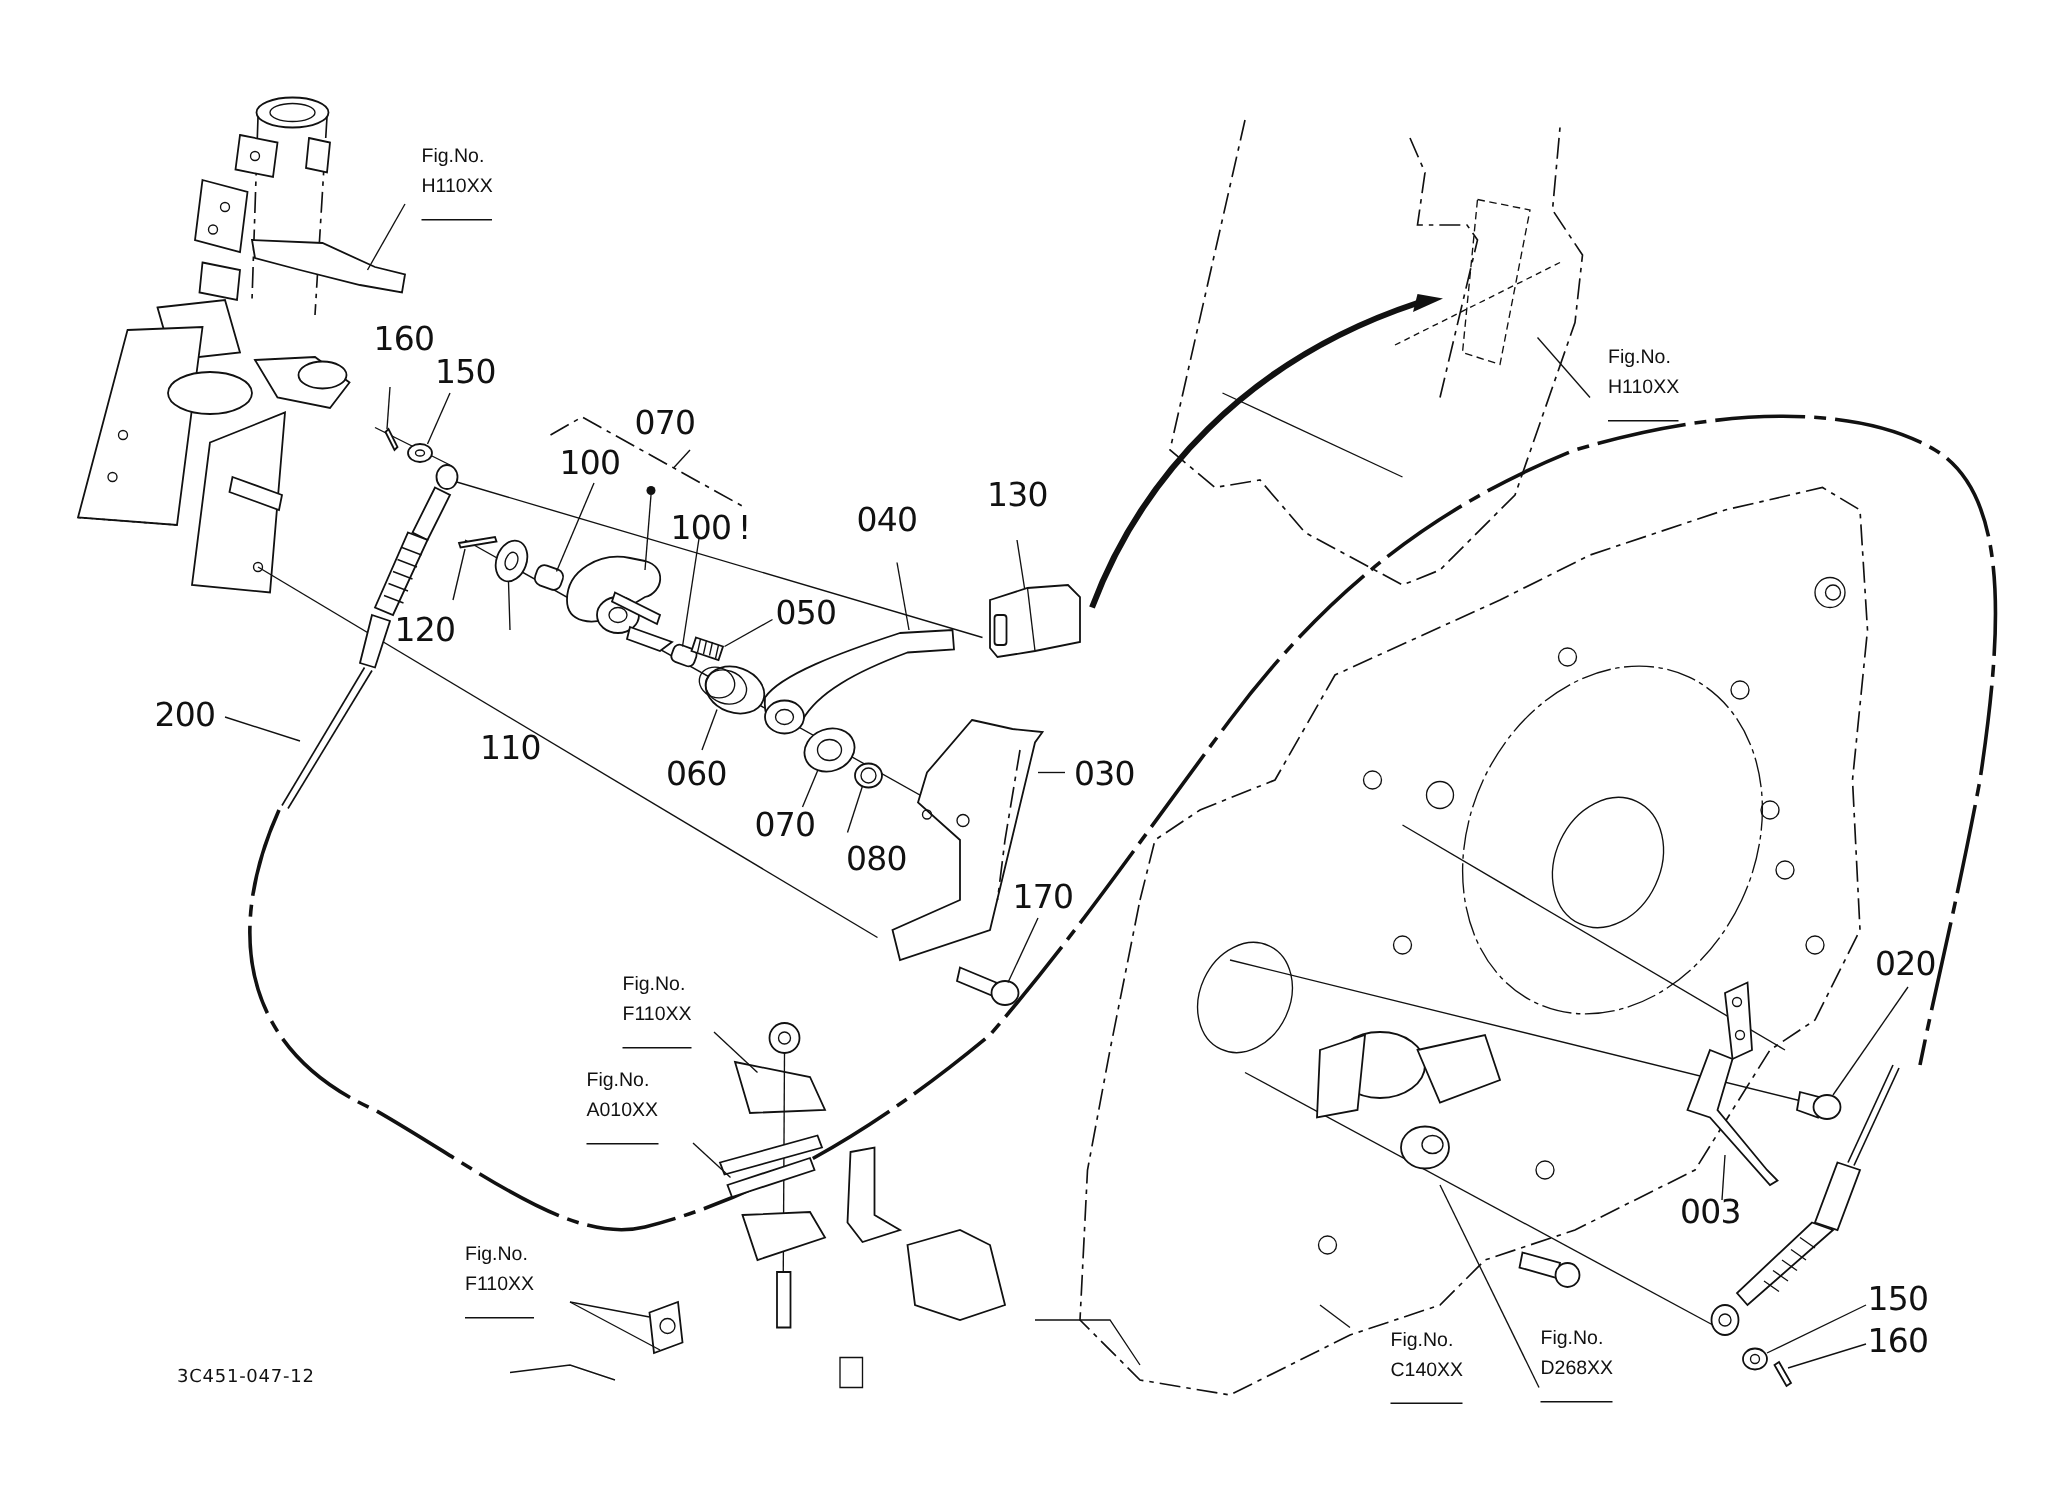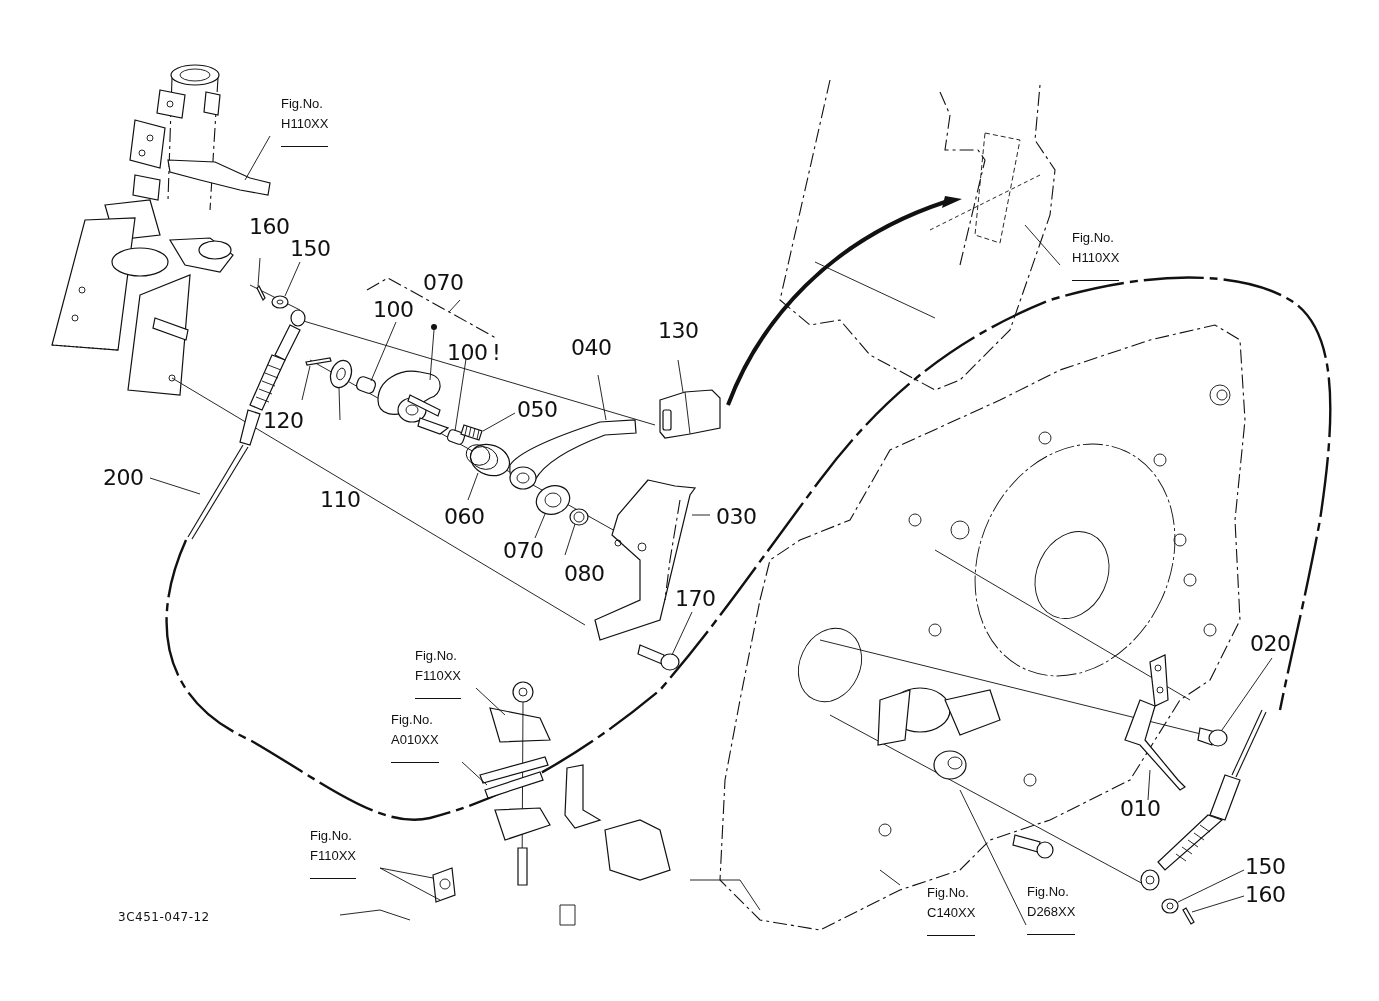--- a/index.html
+++ b/index.html
@@ -265,21 +265,21 @@
 <div class="lbl" style="left:263px;top:410px;">120</div>
 <div class="lbl" style="left:320px;top:445px;margin-top:44px;">110</div>
 <div class="lbl" style="left:517px;top:399px;">050</div>
 <div class="lbl" style="left:444px;top:506px;">060</div>
 <div class="lbl" style="left:503px;top:540px;">070</div>
 <div class="lbl" style="left:541px;top:563px;margin-left:23px;">080</div>
 <div class="lbl" style="left:716px;top:506px;">030</div>
 <div class="lbl" style="left:103px;top:467px;">200</div>
 <div class="lbl" style="left:675px;top:588px;">170</div>
 <div class="lbl" style="left:1250px;top:633px;">020</div>
-<div class="lbl" style="left:1120px;top:798px;">010</div>
+<div class="lbl" style="left:1120px;top:798px;">003</div>
 <div class="lbl" style="left:1245px;top:856px;">150</div>
 <div class="lbl" style="left:1245px;top:884px;">160</div>
 
 <div class="fig" style="left:281px;top:94px;">
   <span>Fig.No.</span>
   <span class="code">H110XX</span>
 </div>
 <div class="fig" style="left:1072px;top:228px;">
   <span>Fig.No.</span>
   <span class="code">H110XX</span>

